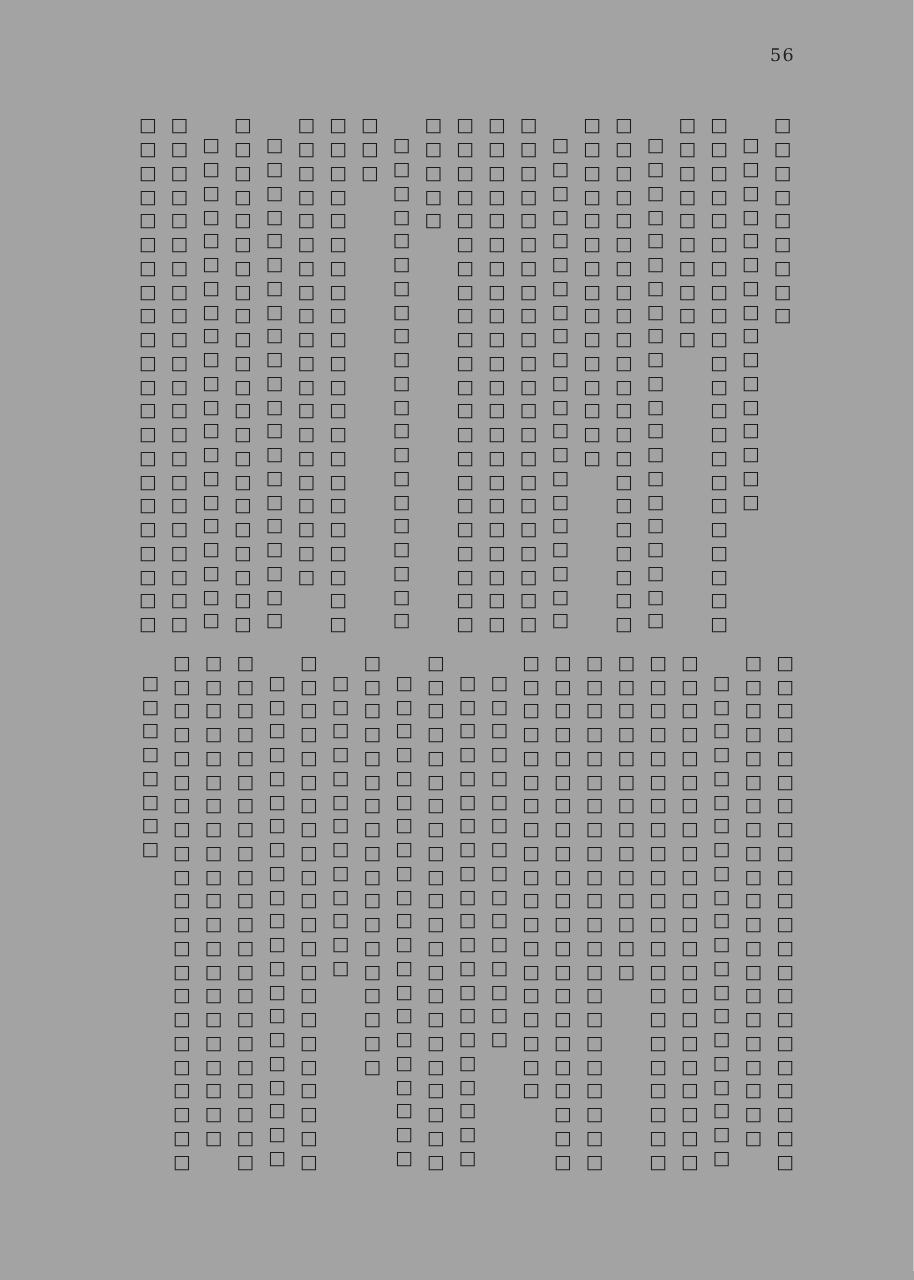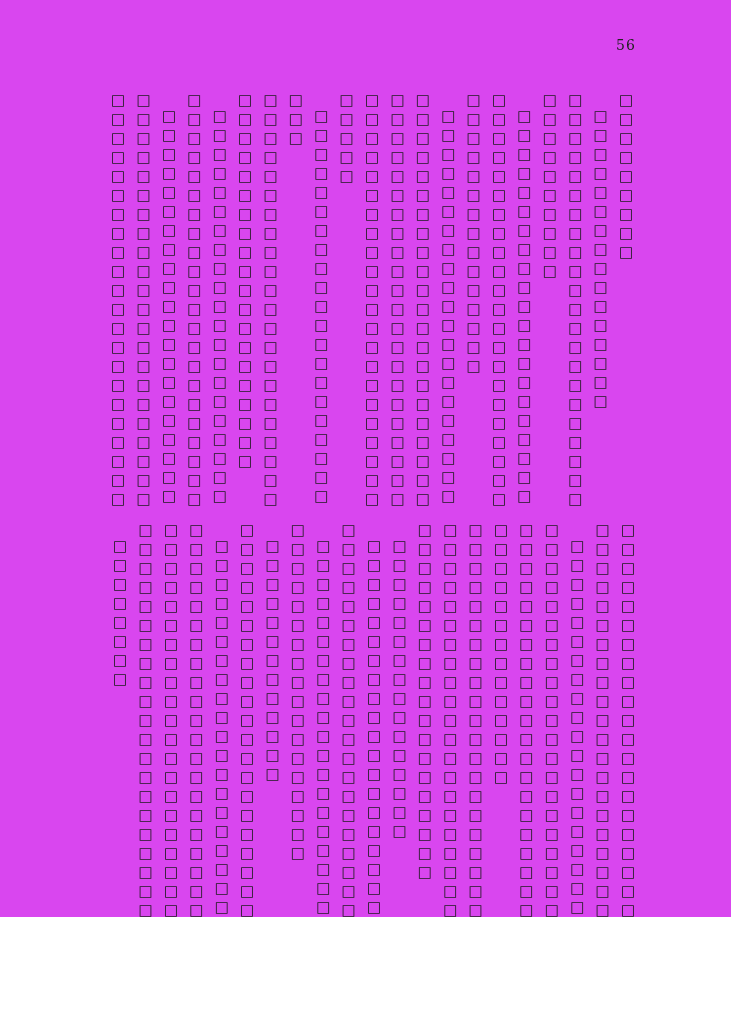--- a/index.html
+++ b/index.html
@@ -6,22 +6,22 @@
     margin: 0;
     padding: 0;
     width: 731px;
     height: 1024px;
     background: #ffffff;
     font-family: "DejaVu Serif", "Liberation Serif", serif;
   }
   .page {
     position: relative;
     width: 731px;
-    height: 917px;
-    background: #d946ef;
+    height: 1024px;
+    background: #a3a3a3;
     overflow: hidden;
   }
   .page-number {
     position: absolute;
     top: 37px;
     left: 616px;
     font-size: 14px;
     letter-spacing: 1px;
     color: #222222;
   }

